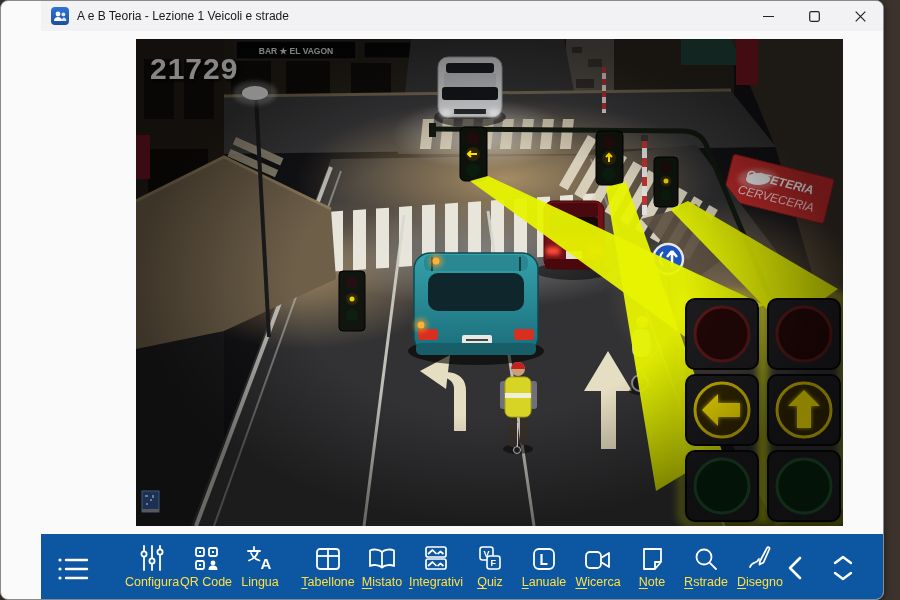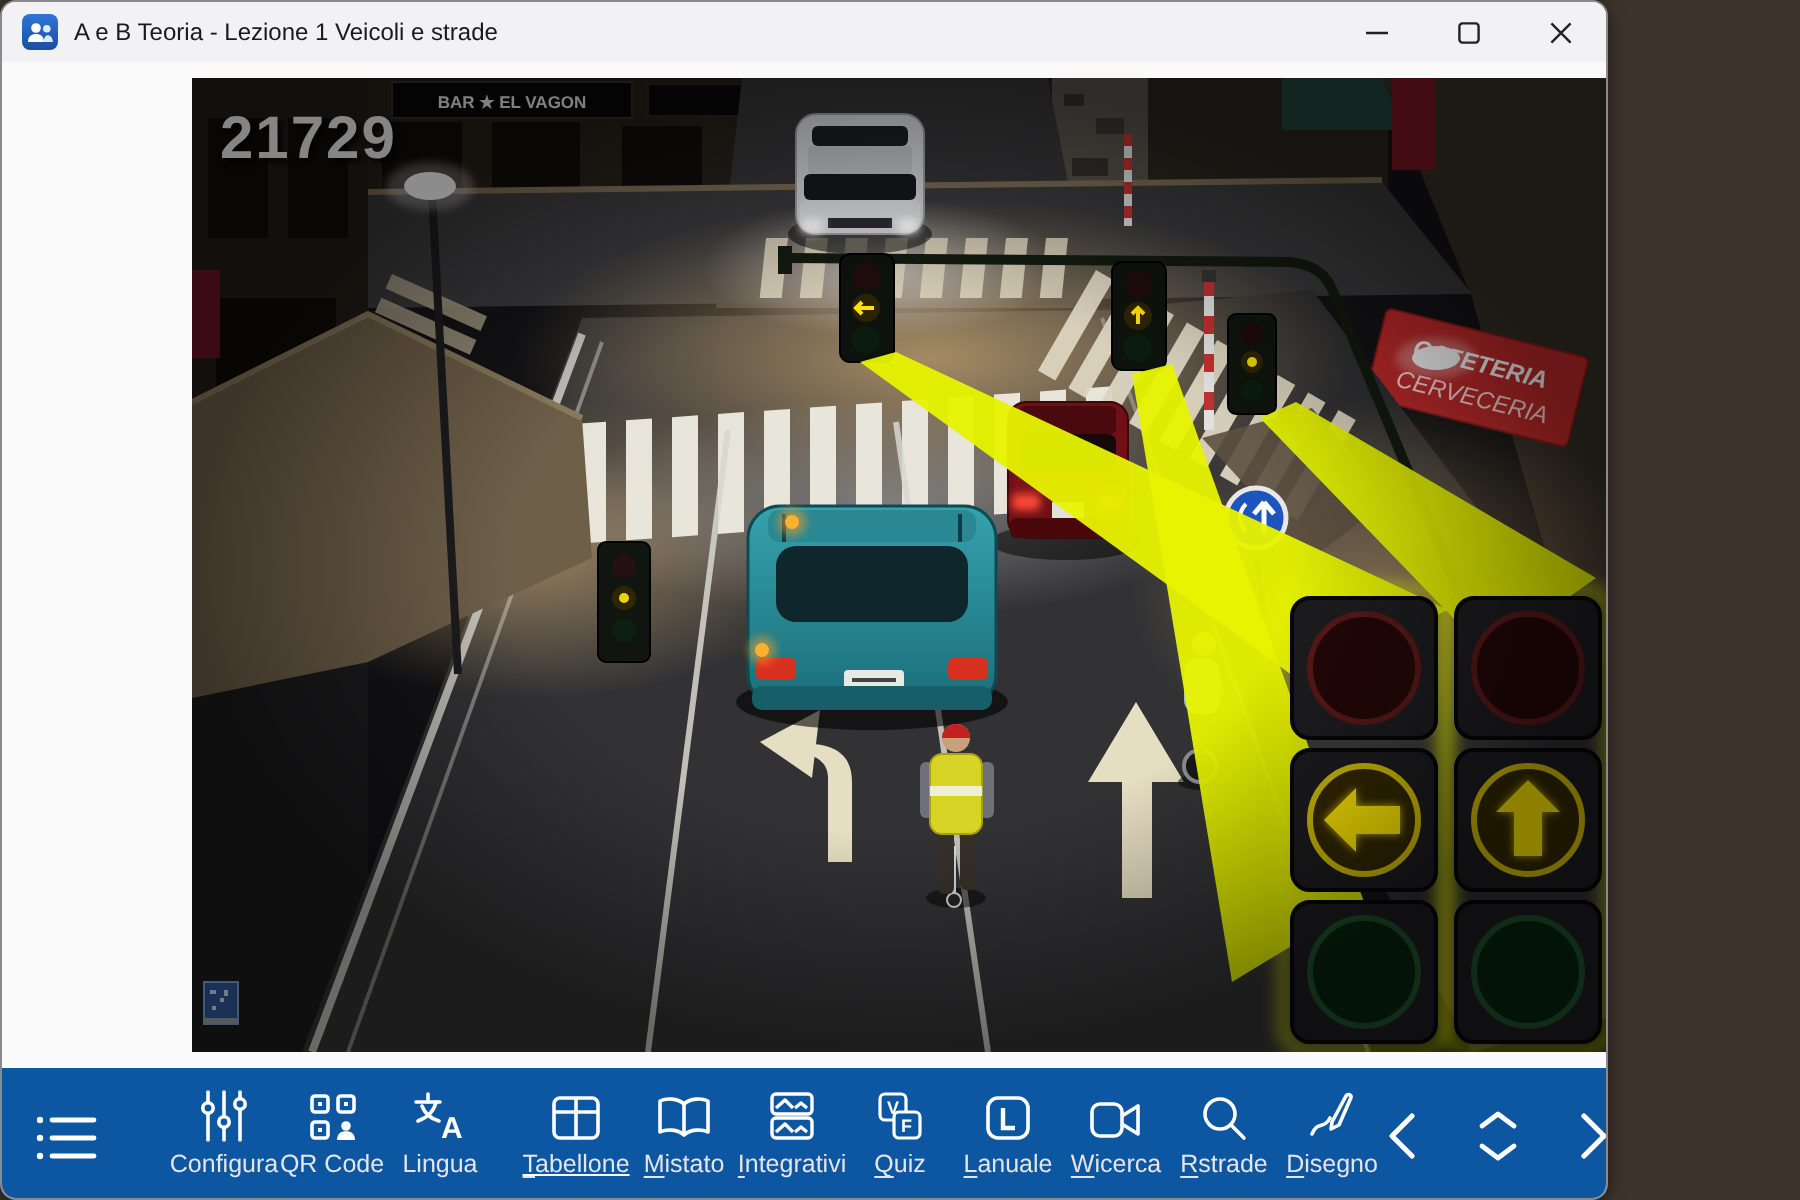--- a/index.html
+++ b/index.html
@@ -1,36 +1,36 @@
 <!DOCTYPE html>
 <html><head>
 <meta charset="utf-8">
 <style>
   * { box-sizing: border-box; margin: 0; padding: 0; }
   html,body { width: 900px; height: 600px; background:#3c332c; font-family:"Liberation Sans", sans-serif; }
-  .window { position:absolute; left:0; top:0; width:804px; height:600px; border-radius:8px; overflow:hidden;
-            border:1px solid #8a8a8a; background:#fafafa; box-shadow:0 2px 8px rgba(0,0,0,.5); }
+  .window { position:absolute; left:0; top:0; width:884px; height:600px; border-radius:8px; overflow:hidden;
+            border:1px solid #8a8a8a; background:#fafafa; box-shadow:0 2px 8px rgba(0,0,0,.5);padding-left:40px; }
   
   .titlebar { height:30px; background:#f2f1f4; display:flex; align-items:center; padding-left:10px; }
   .appicon { width:18px; height:18px; border-radius:4px; background:linear-gradient(#2f74d8,#1b4fa0);
              display:flex; align-items:center; justify-content:center; margin-right:8px; flex:0 0 auto; }
   .titletext { font-size:12px; color:#1a1a1a; white-space:nowrap; }
   .wincontrols { margin-left:auto; display:flex; height:30px; }
   .ctrl { width:46px; height:30px; display:flex; align-items:center; justify-content:center; }
   
   .content { position:relative; height:503px; background:#fafafa; }
   .scene { position:absolute; left:95px; top:8px; width:707px; height:487px; background:#131316; }
   
   .toolbar { height:67px; background:#0d56a1; display:flex; align-items:flex-start; padding:9px 24px 0 14px; color:#fff; }
   .menu-btn { align-self:center; margin-top:-6px; margin-right:34px; padding:2px; }
   .tb-item { display:flex; flex-direction:column; align-items:center; gap:4px; padding:0 8px; min-width:54px; }
   .tb-item .ic { height:28px; display:flex; align-items:flex-end; justify-content:center; }
-  .tb-item .lbl { font-size:12.5px; color:#e5e5e5; white-space:nowrap; }
+  .tb-item .lbl { font-size:12.5px; color:#fde047; white-space:nowrap; }
   .lbl u { text-decoration:underline; text-underline-offset:2px; }
-  .sp { margin-left:14px;text-decoration:underline; }
+  .sp { margin-left:14px; }
   .navgroup { margin-left:auto; display:flex; align-items:center; gap:26px; align-self:center; margin-top:-8px; }
   .navbtn { display:flex; align-items:center; justify-content:center; }
   svg { display:block; }
   .shadowed { text-shadow:2px 2px 3px rgba(0,0,0,.85); }
 </style>
 </head>
 <body>
 
 <div class="window">
 
@@ -507,20 +507,29 @@
     <div class="tb-item">
       <span class="ic">
         <svg width="28" height="22" viewBox="0 0 28 22" fill="none" stroke="#fff" stroke-width="1.8" stroke-linejoin="round">
           <rect x="2" y="3" width="15" height="16" rx="4"></rect>
           <path d="M17 9 L25 4 V18 L17 13"></path>
         </svg>
       </span>
       <span class="lbl"><u>W</u><span>icerca</span></span>
     </div>
 
+    <div class="tb-item">
+      <span class="ic">
+        <svg width="23" height="25" viewBox="0 0 23 25" fill="none" stroke="#fff" stroke-width="1.8" stroke-linejoin="round">
+          <path d="M3 3 H20 V16 L14 23 H3 Z"></path>
+          <path d="M20 16 H14 V23"></path>
+        </svg>
+      </span>
+      <span class="lbl"><u>N</u><span>ote</span></span>
+    </div>
 
     <div class="tb-item">
       <span class="ic">
         <svg width="24" height="24" viewBox="0 0 24 24" fill="none" stroke="#fff" stroke-width="1.8" stroke-linecap="round">
           <circle cx="10" cy="10" r="7.5"></circle>
             <line x1="15.8" y1="15.8" x2="22" y2="22"></line>
         </svg>
       </span>
       <span class="lbl"><u>R</u><span>strade</span></span>
     </div>

